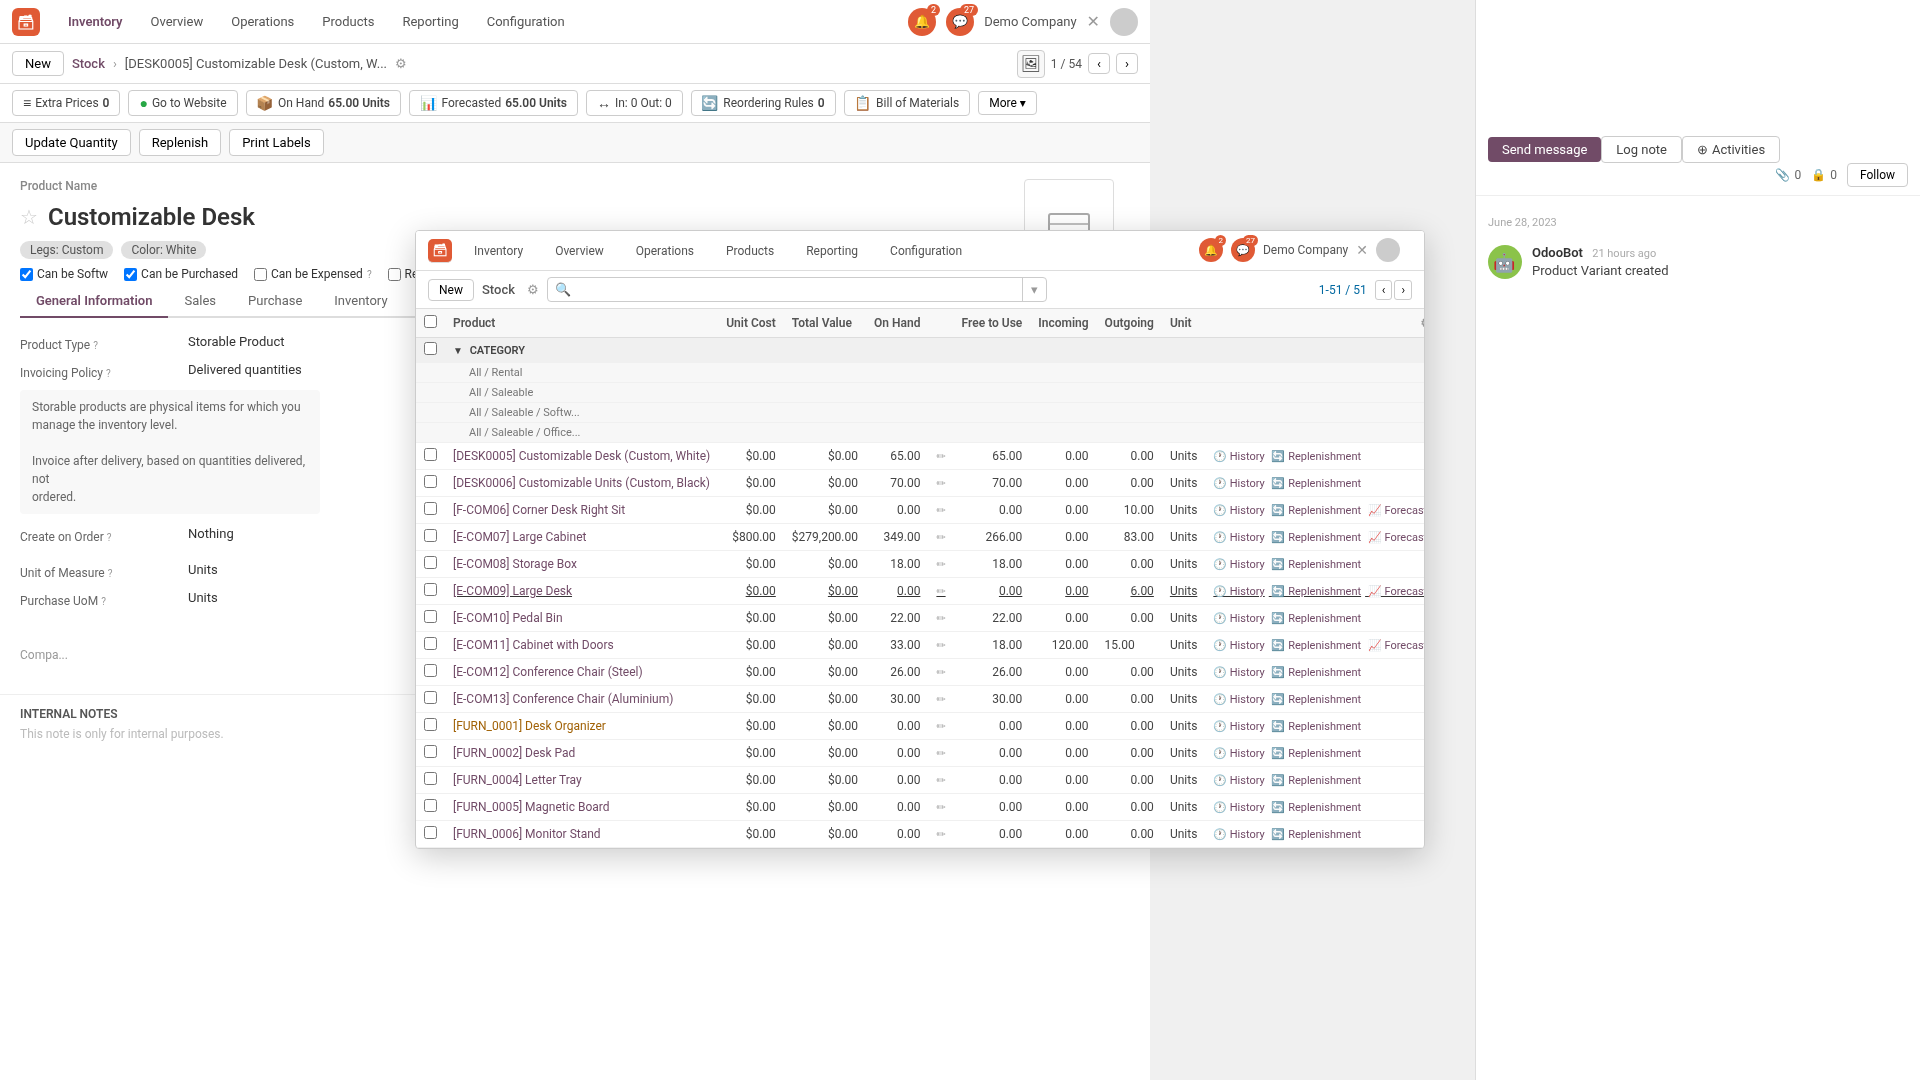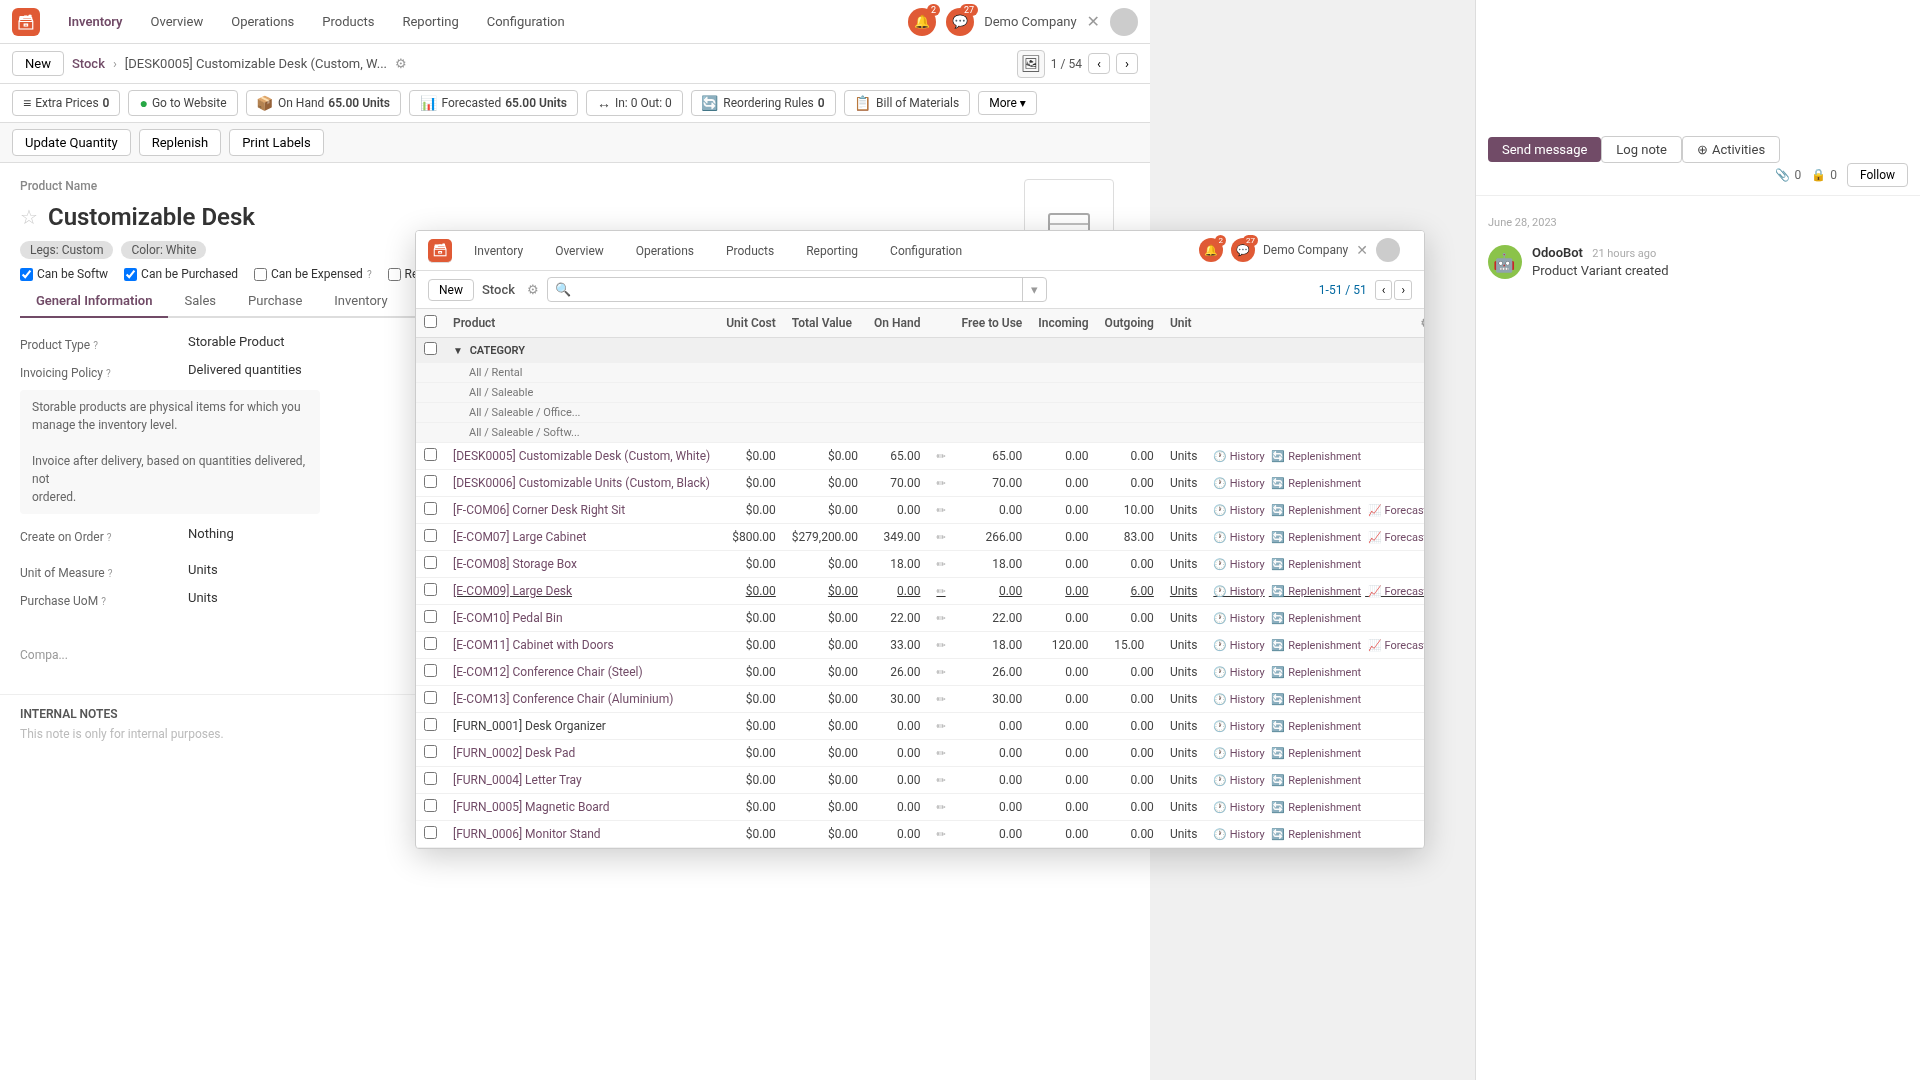--- a/index.html
+++ b/index.html
@@ -413,25 +413,25 @@
         <tr style="background: rgb(247, 247, 247);">
     <td></td>
     <td colspan="10" style="padding:3px 8px 3px 24px;font-size:11px;color:#777;">All / Rental</td>
   </tr>
             <tr style="background: rgb(247, 247, 247);">
     <td></td>
     <td colspan="10" style="padding:3px 8px 3px 24px;font-size:11px;color:#777;">All / Saleable</td>
   </tr>
             <tr style="background: rgb(247, 247, 247);">
     <td></td>
-    <td colspan="10" style="padding:3px 8px 3px 24px;font-size:11px;color:#777;">All / Saleable / Office...</td>
+    <td colspan="10" style="padding:3px 8px 3px 24px;font-size:11px;color:#777;">All / Saleable / Softw...</td>
   </tr>
             <tr style="background: rgb(247, 247, 247);">
     <td></td>
-    <td colspan="10" style="padding:3px 8px 3px 24px;font-size:11px;color:#777;">All / Saleable / Softw...</td>
+    <td colspan="10" style="padding:3px 8px 3px 24px;font-size:11px;color:#777;">All / Saleable / Office...</td>
   </tr>
             <tr style="border-bottom: 1px solid rgb(240, 240, 240);">
     <td style="padding:5px 8px;">
       <input type="checkbox" style="">
     </td>
     <td style="padding:5px 8px;color:#714b67;cursor:pointer;">[DESK0005] Customizable Desk (Custom, White)</td>
     <td style="padding:5px 8px;text-align:right;">$0.00</td>
     <td style="padding:5px 8px;text-align:right;">$0.00</td>
     <td style="padding:5px 8px;text-align:right;">65.00</td>
     <td style="padding:5px 8px;"><span style="color:#999;font-size:11px;cursor:pointer;">✏</span></td>
@@ -563,21 +563,21 @@
     <td style="padding:5px 8px;">
       <input type="checkbox" style="">
     </td>
     <td style="padding:5px 8px;color:#714b67;cursor:pointer;">[E-COM11] Cabinet with Doors</td>
     <td style="padding:5px 8px;text-align:right;">$0.00</td>
     <td style="padding:5px 8px;text-align:right;">$0.00</td>
     <td style="padding:5px 8px;text-align:right;">33.00</td>
     <td style="padding:5px 8px;"><span style="color:#999;font-size:11px;cursor:pointer;">✏</span></td>
     <td style="padding:5px 8px;text-align:right;">18.00</td>
     <td style="padding:5px 8px;text-align:right;">120.00</td>
-    <td style="padding:5px 8px;text-align:center;">15.00</td>
+    <td style="padding:5px 8px;text-align:left;">15.00</td>
     <td style="padding:5px 8px;">Units</td>
     <td style="padding:5px 8px;white-space:nowrap;">
       <a class="action-link">🕐 History</a>
       <a class="action-link">🔄 Replenishment</a>
       <a class="action-link">📈 Forecast</a>
     </td>
   </tr>
             <tr style="border-bottom: 1px solid rgb(240, 240, 240);">
     <td style="padding:5px 8px;">
       <input type="checkbox" style="">
@@ -613,21 +613,21 @@
     <td style="padding:5px 8px;white-space:nowrap;">
       <a class="action-link">🕐 History</a>
       <a class="action-link">🔄 Replenishment</a>
       
     </td>
   </tr>
             <tr style="border-bottom: 1px solid rgb(240, 240, 240);">
     <td style="padding:5px 8px;">
       <input type="checkbox" style="">
     </td>
-    <td style="padding:5px 8px;color:#404040;cursor:pointer;">[FURN_0001] Desk Organizer</td>
+    <td style="padding:5px 8px;color:#a16207;cursor:pointer;">[FURN_0001] Desk Organizer</td>
     <td style="padding:5px 8px;text-align:right;">$0.00</td>
     <td style="padding:5px 8px;text-align:right;">$0.00</td>
     <td style="padding:5px 8px;text-align:right;">0.00</td>
     <td style="padding:5px 8px;"><span style="color:#999;font-size:11px;cursor:pointer;">✏</span></td>
     <td style="padding:5px 8px;text-align:right;">0.00</td>
     <td style="padding:5px 8px;text-align:right;">0.00</td>
     <td style="padding:5px 8px;text-align:right;">0.00</td>
     <td style="padding:5px 8px;">Units</td>
     <td style="padding:5px 8px;white-space:nowrap;">
       <a class="action-link">🕐 History</a>

